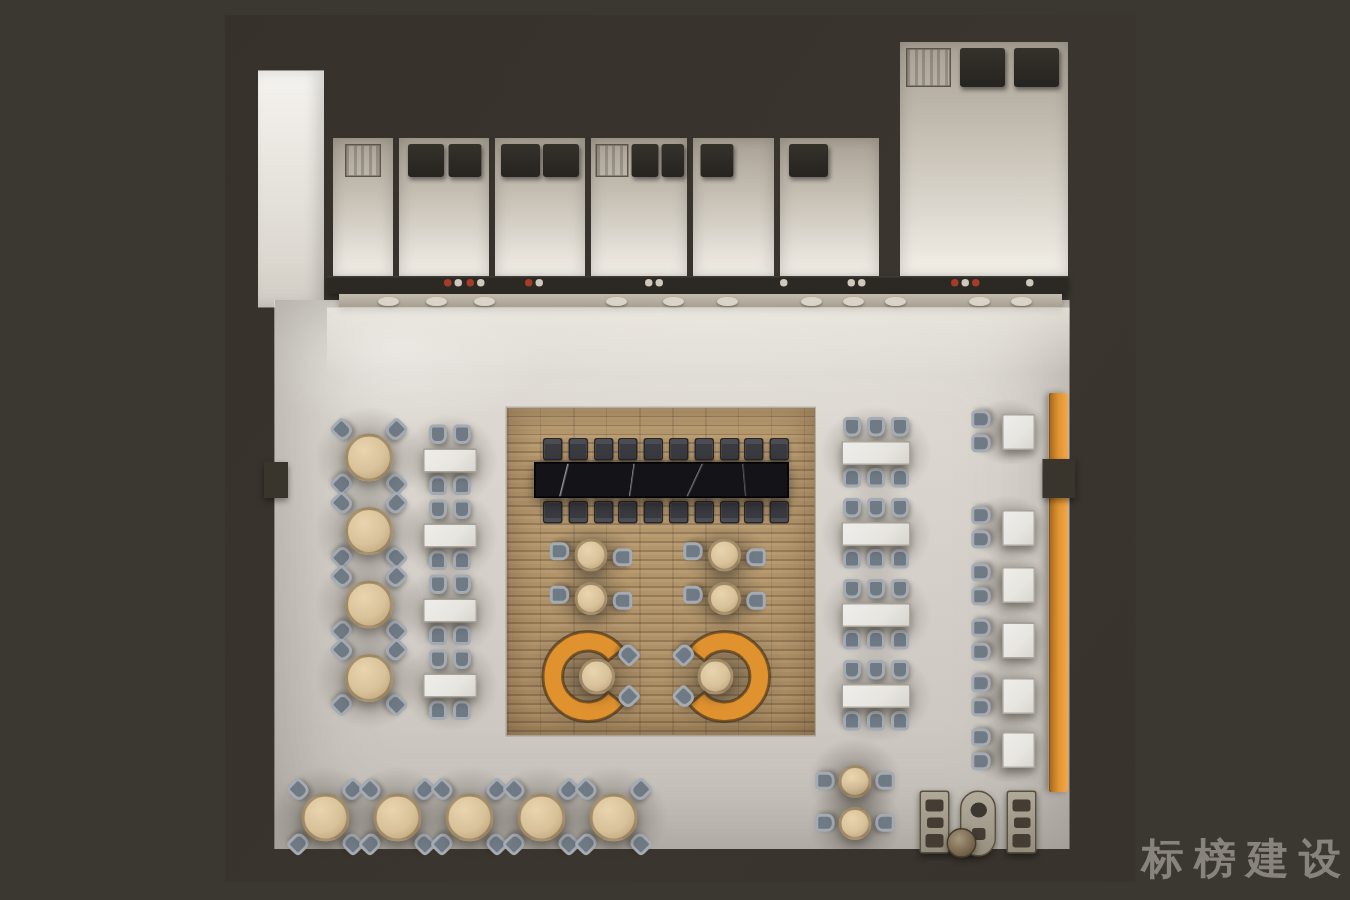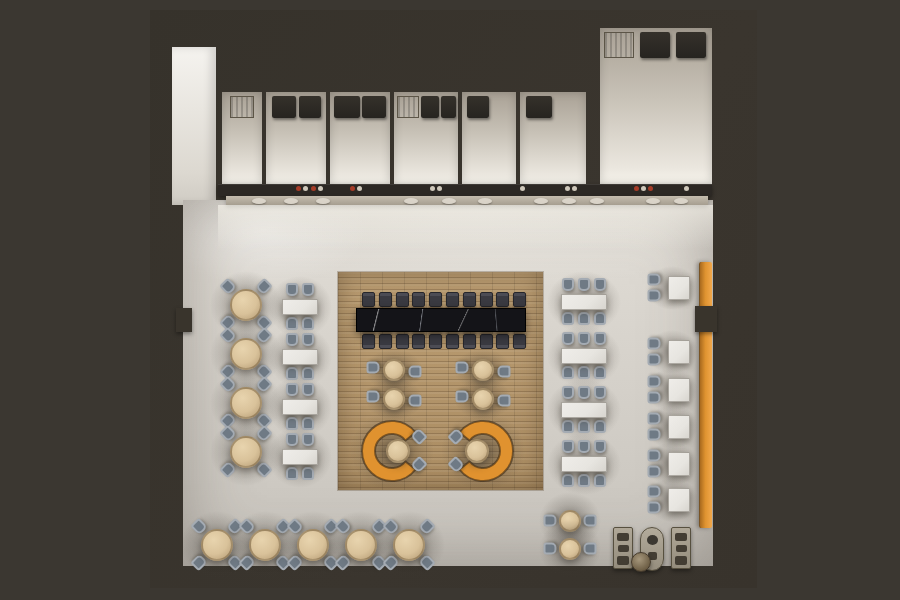--- a/index.html
+++ b/index.html
@@ -329,14 +329,15 @@
       <div class="bin" style="left: 631px; top: 552px; width: 20px; height: 20px;"></div>
       <div class="cart" style="left: 671px; top: 527px; width: 20px; height: 42px;">
         <div class="blob" style="left: 3px; top: 5px; width: 12px; height: 8px;"></div>
         <div class="blob" style="left: 4px; top: 17px; width: 11px; height: 7px;"></div>
         <div class="blob" style="left: 3px; top: 28px; width: 12px; height: 9px;"></div>
       </div>
     </div>
   <div class="pier" style="left:176px;top:308px;width:16px;height:24px"></div>
   <div class="pier" style="left:695px;top:306px;width:22px;height:26px"></div>
   <div class="watermark">
+    <div class="wm-title">标榜建设</div>
   </div>
 </div>
 
 </body></html>

